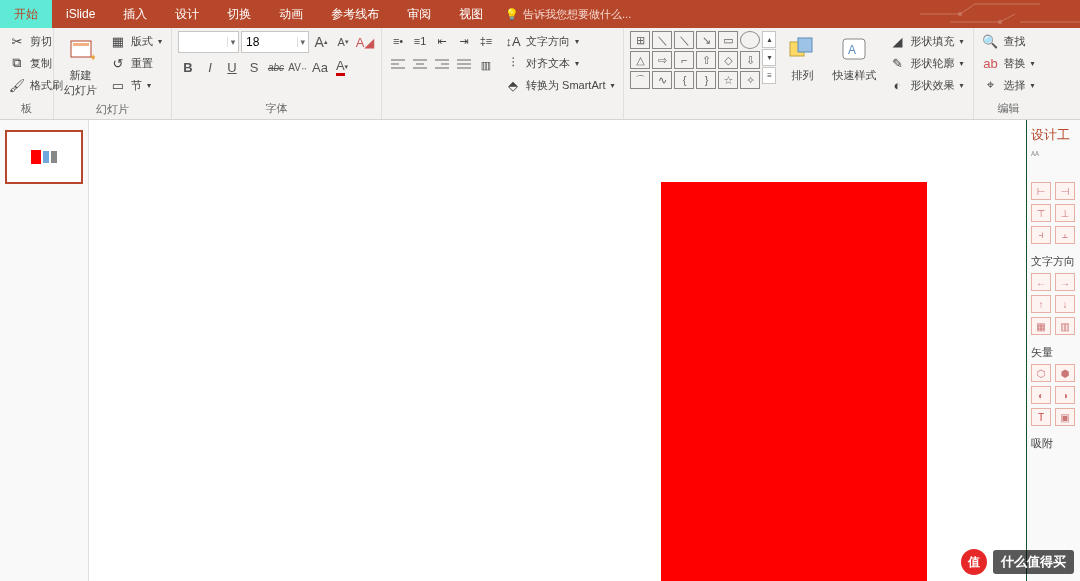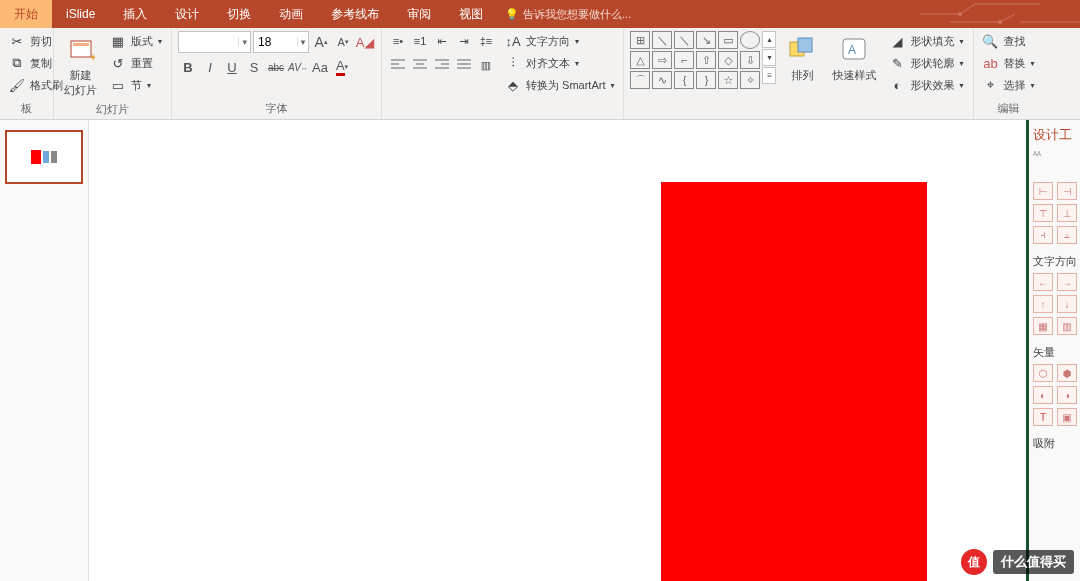--- a/index.html
+++ b/index.html
@@ -1,19 +1,19 @@
 <!DOCTYPE html>
 <html><head>
 <meta charset="utf-8">
 <style>
 *{box-sizing:border-box;margin:0;padding:0;font-family:"Microsoft YaHei",sans-serif;}
 body{width:1080px;height:581px;overflow:hidden;background:#fff;user-select:none;}
 .tabstrip{height:28px;background:#b7472a;display:flex;align-items:stretch;color:#fff;font-size:12px;position:relative;}
 .tab{padding:0 14px;display:flex;align-items:center;cursor:pointer;white-space:nowrap;}
-.tab.active{background:#fdba74;color:#b7472a;}
+.tab.active{background:#5eead4;color:#b7472a;}
 .tell-me{display:flex;align-items:center;gap:4px;color:#f5d6ce;font-size:11px;margin-left:8px;}
 .circuit{position:absolute;right:0;top:0;height:28px;width:160px;opacity:.25;}
 .ribbon{height:92px;background:#f3f2f1;border-bottom:1px solid #d4d4d4;display:flex;font-size:11px;color:#444;}
 .group{display:flex;flex-direction:column;border-right:1px solid #e1dfdd;padding:3px 6px 0;}
 .group-body{flex:1;display:flex;gap:6px;align-items:flex-start;}
 .group-label{text-align:center;font-size:11px;color:#666;padding:2px 0 3px;}
 .bigbtn{display:flex;flex-direction:column;align-items:center;gap:3px;padding:2px 4px;cursor:pointer;}
 .bigbtn .ic{width:32px;height:32px;display:flex;align-items:center;justify-content:center;}
 .smallrow{display:flex;align-items:center;gap:5px;padding:2px 3px;cursor:pointer;white-space:nowrap;}
 .smallrow .ic{width:16px;height:16px;display:flex;align-items:center;justify-content:center;font-size:13px;}
@@ -29,21 +29,21 @@
 .gal-ctrl{display:flex;flex-direction:column;gap:1px;margin-left:2px;}
 .gal-ctrl div{width:14px;height:17px;border:1px solid #c8c6c4;background:#fff;font-size:8px;display:flex;align-items:center;justify-content:center;cursor:pointer;}
 .workspace{position:absolute;top:120px;left:0;right:0;bottom:0;display:flex;}
 .thumbs{width:89px;background:#f9f9f9;border-right:1px solid #e1dfdd;padding-top:10px;}
 .thumb{margin:0 5px 10px;border:2px solid #b7472a;background:#fff;height:54px;position:relative;display:flex;align-items:center;justify-content:center;gap:2px;}
 .thumb .r{width:10px;height:14px;background:#fe0000;}
 .thumb .b1{width:6px;height:12px;background:#6fa8dc;}
 .thumb .b2{width:6px;height:12px;background:#888;}
 .canvas{flex:1;background:#fff;position:relative;overflow:hidden;}
 .redshape{position:absolute;left:572px;top:62px;width:266px;height:399px;background:#fe0000;}
-.sidepanel{width:54px;background:#f9f9f9;border-left:3px solid #14532d;padding:6px 4px;font-size:11px;}
+.sidepanel{width:54px;background:#f9f9f9;border-left:1px solid #14532d;padding:6px 4px;font-size:11px;}
 .sp-title{color:#b7472a;font-size:13px;margin-bottom:6px;white-space:nowrap;overflow:hidden;}
 .sp-sec{color:#444;font-size:11px;margin:10px 0 4px;white-space:nowrap;overflow:hidden;}
 .sp-grid{display:grid;grid-template-columns:repeat(2,20px);gap:4px;}
 .sp-grid div{width:20px;height:18px;border:1px solid #e6b0a4;background:#fdf4f2;cursor:pointer;display:flex;align-items:center;justify-content:center;font-size:10px;color:#c77;}
 .watermark{position:absolute;right:6px;bottom:6px;display:flex;align-items:center;gap:6px;}
 .wm-badge{width:26px;height:26px;border-radius:50%;background:#e62828;color:#fff;display:flex;align-items:center;justify-content:center;font-weight:bold;font-size:12px;}
 .wm-text{color:#fff;background:rgba(0,0,0,.65);padding:3px 8px;border-radius:3px;font-size:13px;font-weight:bold;}
 svg{display:block;}
 </style>
 </head>
@@ -126,35 +126,35 @@
   </div>
 
   <div class="group" style="width:210px;">
     <div class="group-body">
         <div class="col" style="gap:4px;width:100%;">
       <div class="row">
         <div class="combo" style="flex:1;">
               <input value="" style="">
               <span class="dd">▾</span>
             </div>
-        <div class="combo" style="width:56px;">
+        <div class="combo" style="width:68px;">
               <input value="18" style="">
               <span class="dd">▾</span>
             </div>
         <div class="fbtn" style="font-size:14px;">A<sup style="font-size:7px;">▴</sup></div>
         <div class="fbtn" style="font-size:11px;">A<sup style="font-size:7px;">▾</sup></div>
         <div class="fbtn" style="color:#c55;">A◢</div>
       </div>
       <div class="row">
         <div class="fbtn" style="font-weight:bold;">B</div>
         <div class="fbtn" style="font-style:italic;">I</div>
         <div class="fbtn" style="text-decoration:underline;">U</div>
         <div class="fbtn">S</div>
-        <div class="fbtn" style="text-decoration:line-through;font-size:10px;">abc</div>
-        <div class="fbtn" style="font-size:10px;font-style:italic;">AV<span style="font-size:7px;">↔</span></div>
+        <div class="fbtn" style="text-decoration:line-through;font-size:10px;font-style:italic;">abc</div>
+        <div class="fbtn" style="font-size:10px;">AV<span style="font-size:7px;">↔</span></div>
         <div class="fbtn">Aa</div>
         <div class="fbtn">
               <span style="border-bottom:3px solid #c00;">A</span>
               <span style="font-size:7px;">▾</span>
             </div>
       </div>
     </div>
       </div>
     <div class="group-label">字体</div>
   </div>

